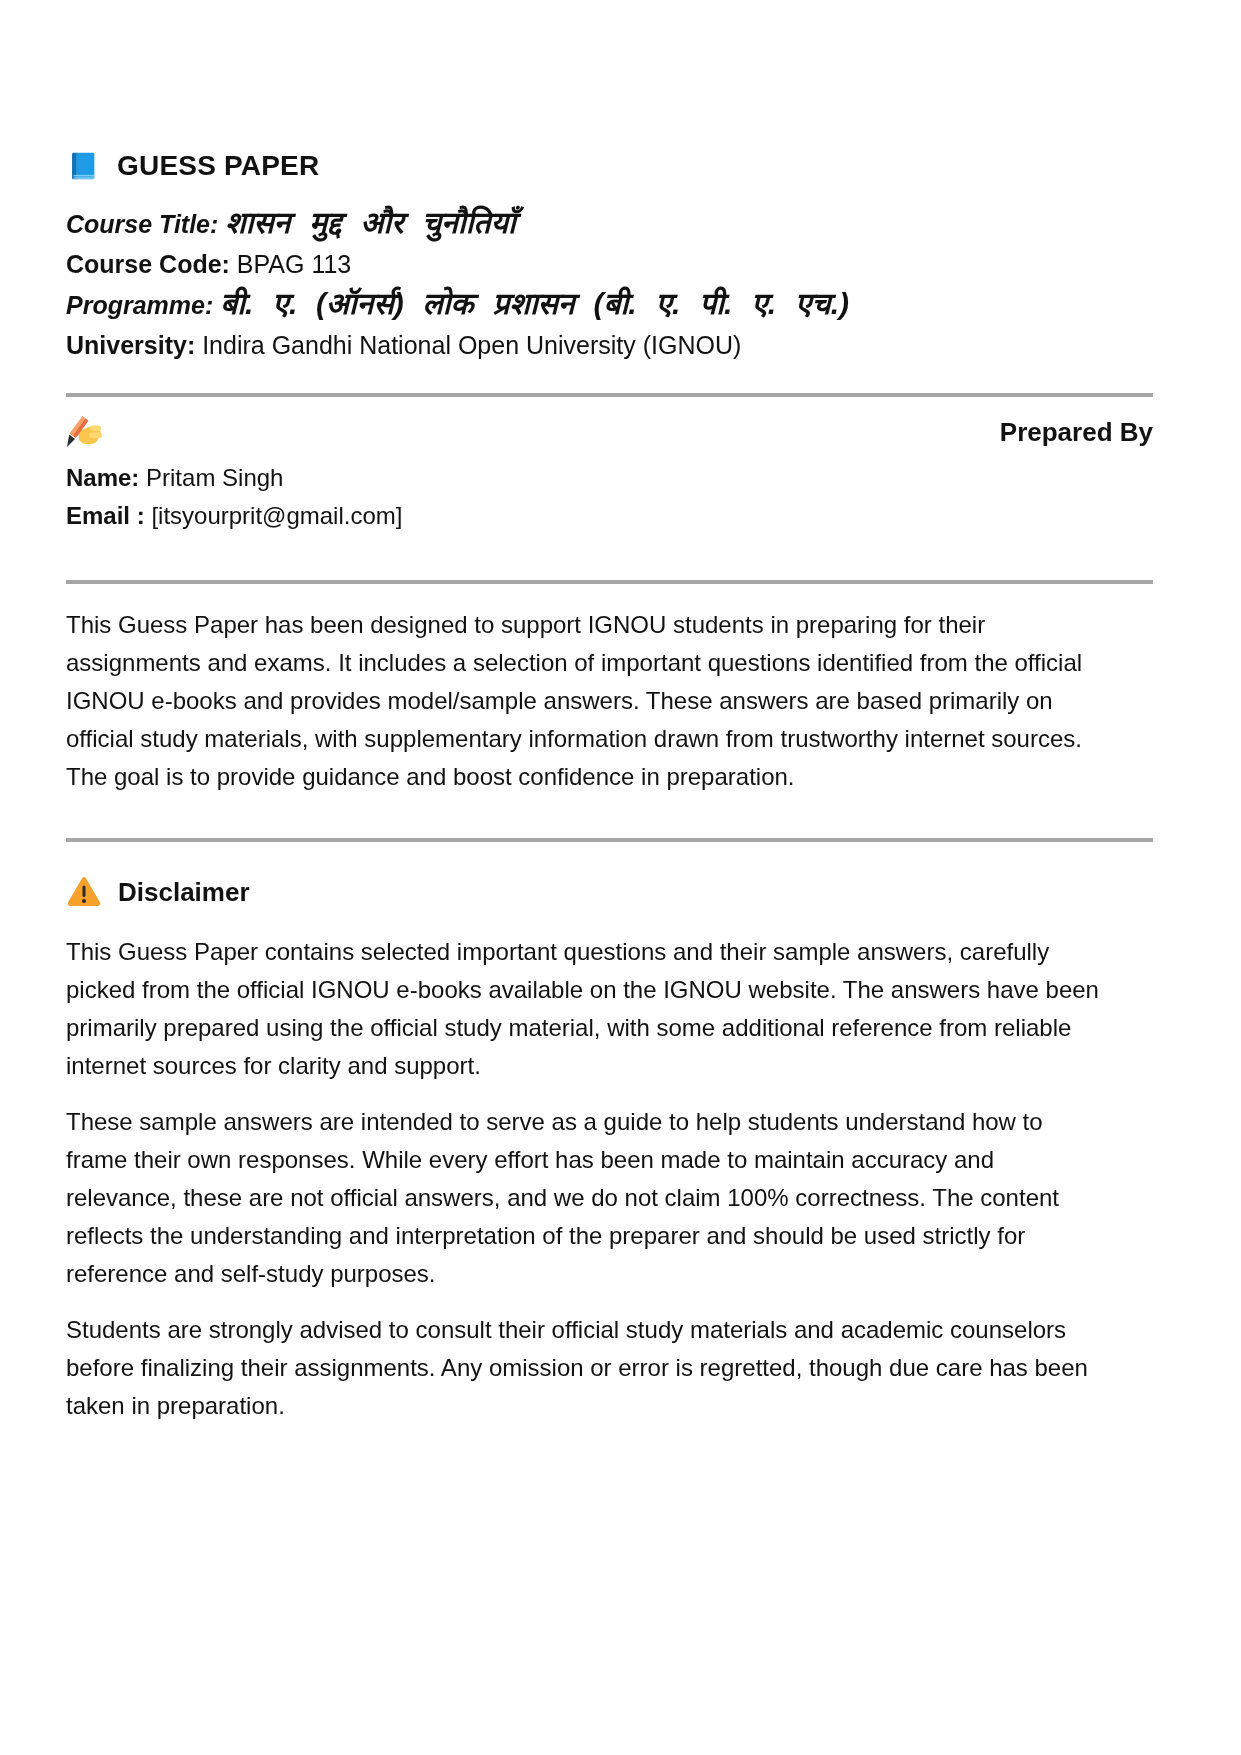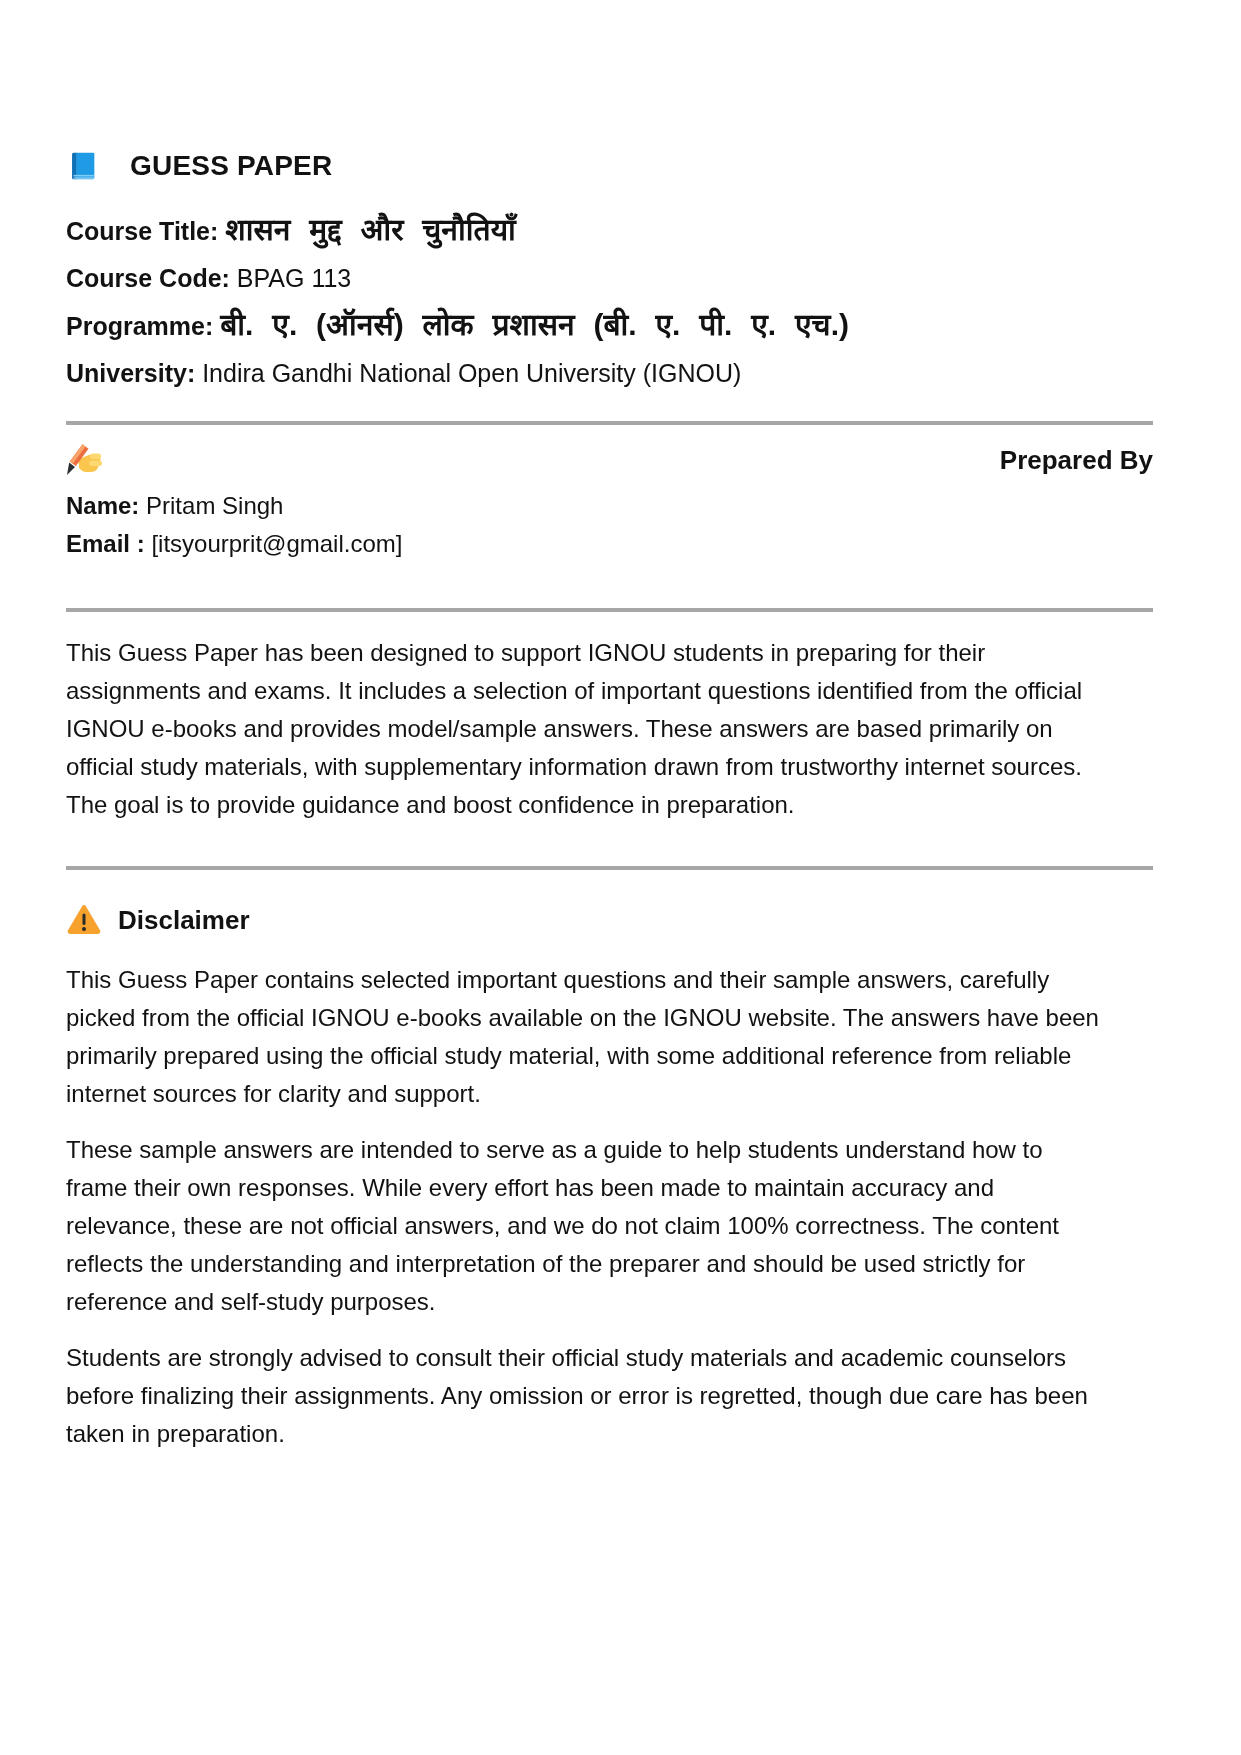--- a/index.html
+++ b/index.html
@@ -20,33 +20,33 @@
     box-sizing: border-box;
   }
   
   .doc-header {
     display: flex;
     align-items: center;
     gap: 17px;
     height: 40px;
   }
   .doc-header h1 {
-    margin: 13px;
+    margin: 0;
     font-size: 28px;
     font-weight: 700;
     letter-spacing: 0.2px;
   }
   .icon { display: inline-flex; align-items: center; justify-content: center; flex: 0 0 auto; }
 
   
   .course-info { margin-top: 18px; }
   .info-line { font-size: 25px; line-height: 42px; }
   .info-line .lbl { font-weight: 700; }
   .info-line .val { font-weight: 400; }
-  .info-line.big { line-height: 51px; }
+  .info-line.big { line-height: 38px; font-style: italic; }
   .val.hindi {
     font-weight: 700;
     font-size: 30px;
     word-spacing: 0.35em;
   }
 
   .divider {
     border: none;
     height: 4px;
     background: #a6a6a6;

